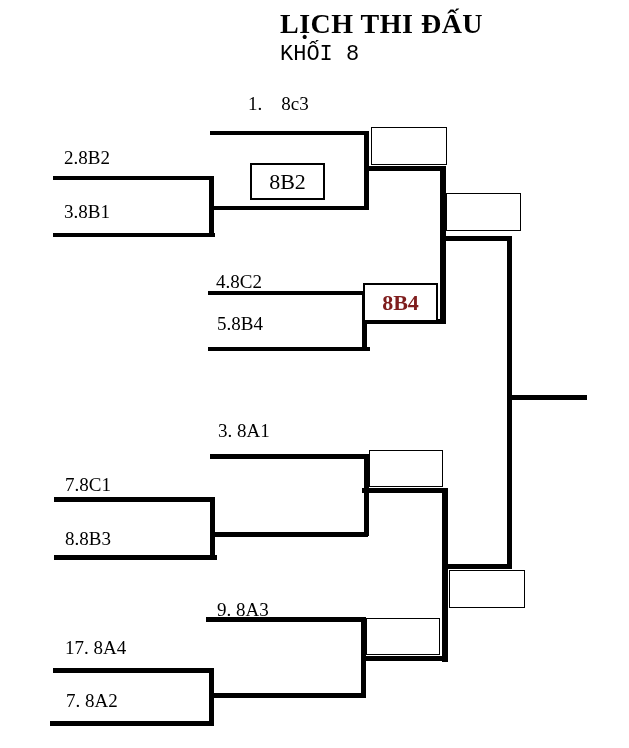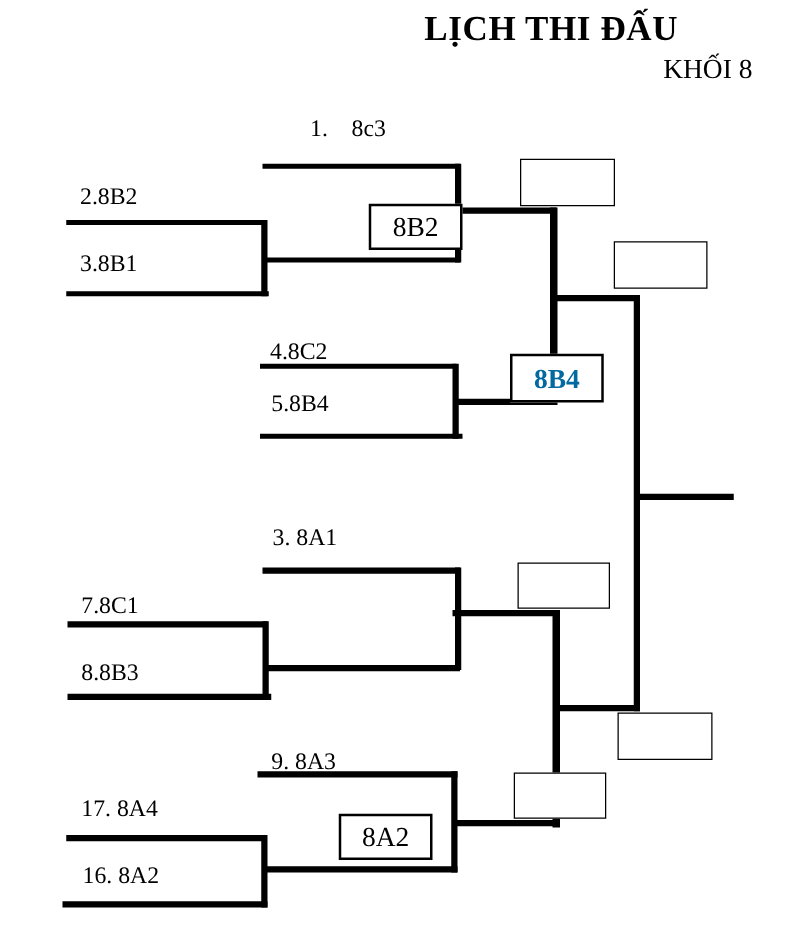--- a/index.html
+++ b/index.html
@@ -1,36 +1,36 @@
 <!DOCTYPE html>
 <html><head>
 <meta charset="utf-8">
 <style>
   html,body{margin:0;padding:0;background:#ffffff;}
   .page{
     position:relative;width:629px;height:748px;background:#ffffff;
     font-family:"Liberation Serif","DejaVu Serif",serif;color:#000;overflow:hidden;
   }
   .title{
-    position:absolute;left:280px;top:8px;width:322px;text-align:center;
+    position:absolute;left:280px;top:8px;width:322px;text-align:left;
     font-size:28px;font-weight:bold;letter-spacing:0.5px;white-space:pre;
   }
   .subtitle{
-    position:absolute;left:280px;top:42px;width:322px;text-align:right;
-    font-size:22px;white-space:pre;
+    position:absolute;left:280px;top:42px;width:322px;text-align:left;
+    font-size:22px;white-space:pre;font-family:Liberation Mono, monospace;
   }
   .hline,.vline{position:absolute;background:#000000;}
   .seed{position:absolute;font-size:19px;white-space:pre;line-height:1.1;}
   .rbox{
     position:absolute;border:2px solid #000000;background:#ffffff;
-    box-sizing:border-box;display:flex;align-items:center;justify-content:center;margin-left:45px;
+    box-sizing:border-box;display:flex;align-items:center;justify-content:center;
   }
   .rbox .box-label{font-size:22px;line-height:1;}
   .rbox.thin{border-width:1.5px;}
-  .winner-red .box-label{color:#0369a1;font-weight:bold;}
+  .winner-red .box-label{color:#7f1d1d;font-weight:bold;}
 </style>
 </head>
 <body>
 
 <div class="page">
 
   <div class="title">LỊCH THI ĐẤU</div>
   <div class="subtitle">KHỐI 8</div>
 
   <div class="hline" style="left:210px;top:131px;width:158px;height:4px"></div>
@@ -75,35 +75,32 @@
   </div>
   <div class="rbox winner-red" style="left:363px;top:283px;width:75px;height:39px">
     <span class="box-label">8B4</span>
   </div>
   <div class="rbox thin" style="left:446px;top:193px;width:75px;height:38px">
     <span class="box-label"></span>
   </div>
   <div class="rbox thin" style="left:369px;top:450px;width:74px;height:37px">
     <span class="box-label"></span>
   </div>
-  <div class="rbox" style="left:226px;top:651px;width:75px;height:37px">
-    <span class="box-label">8A2</span>
-  </div>
   <div class="rbox thin" style="left:366px;top:618px;width:74px;height:37px">
     <span class="box-label"></span>
   </div>
   <div class="rbox thin" style="left:449px;top:570px;width:76px;height:38px">
     <span class="box-label"></span>
   </div>
 
   <div class="seed" style="left:248px;top:94px">1.    8c3</div>
   <div class="seed" style="left:64px;top:148px">2.8B2</div>
   <div class="seed" style="left:64px;top:202px">3.8B1</div>
   <div class="seed" style="left:216px;top:272px">4.8C2</div>
   <div class="seed" style="left:217px;top:314px">5.8B4</div>
   <div class="seed" style="left:218px;top:421px">3. 8A1</div>
   <div class="seed" style="left:65px;top:475px">7.8C1</div>
   <div class="seed" style="left:65px;top:529px">8.8B3</div>
   <div class="seed" style="left:217px;top:600px">9. 8A3</div>
   <div class="seed" style="left:65px;top:638px">17. 8A4</div>
-  <div class="seed" style="left:66px;top:691px">16. 8A2</div>
+  <div class="seed" style="left:66px;top:691px">7. 8A2</div>
 
 </div>
 
 </body></html>

